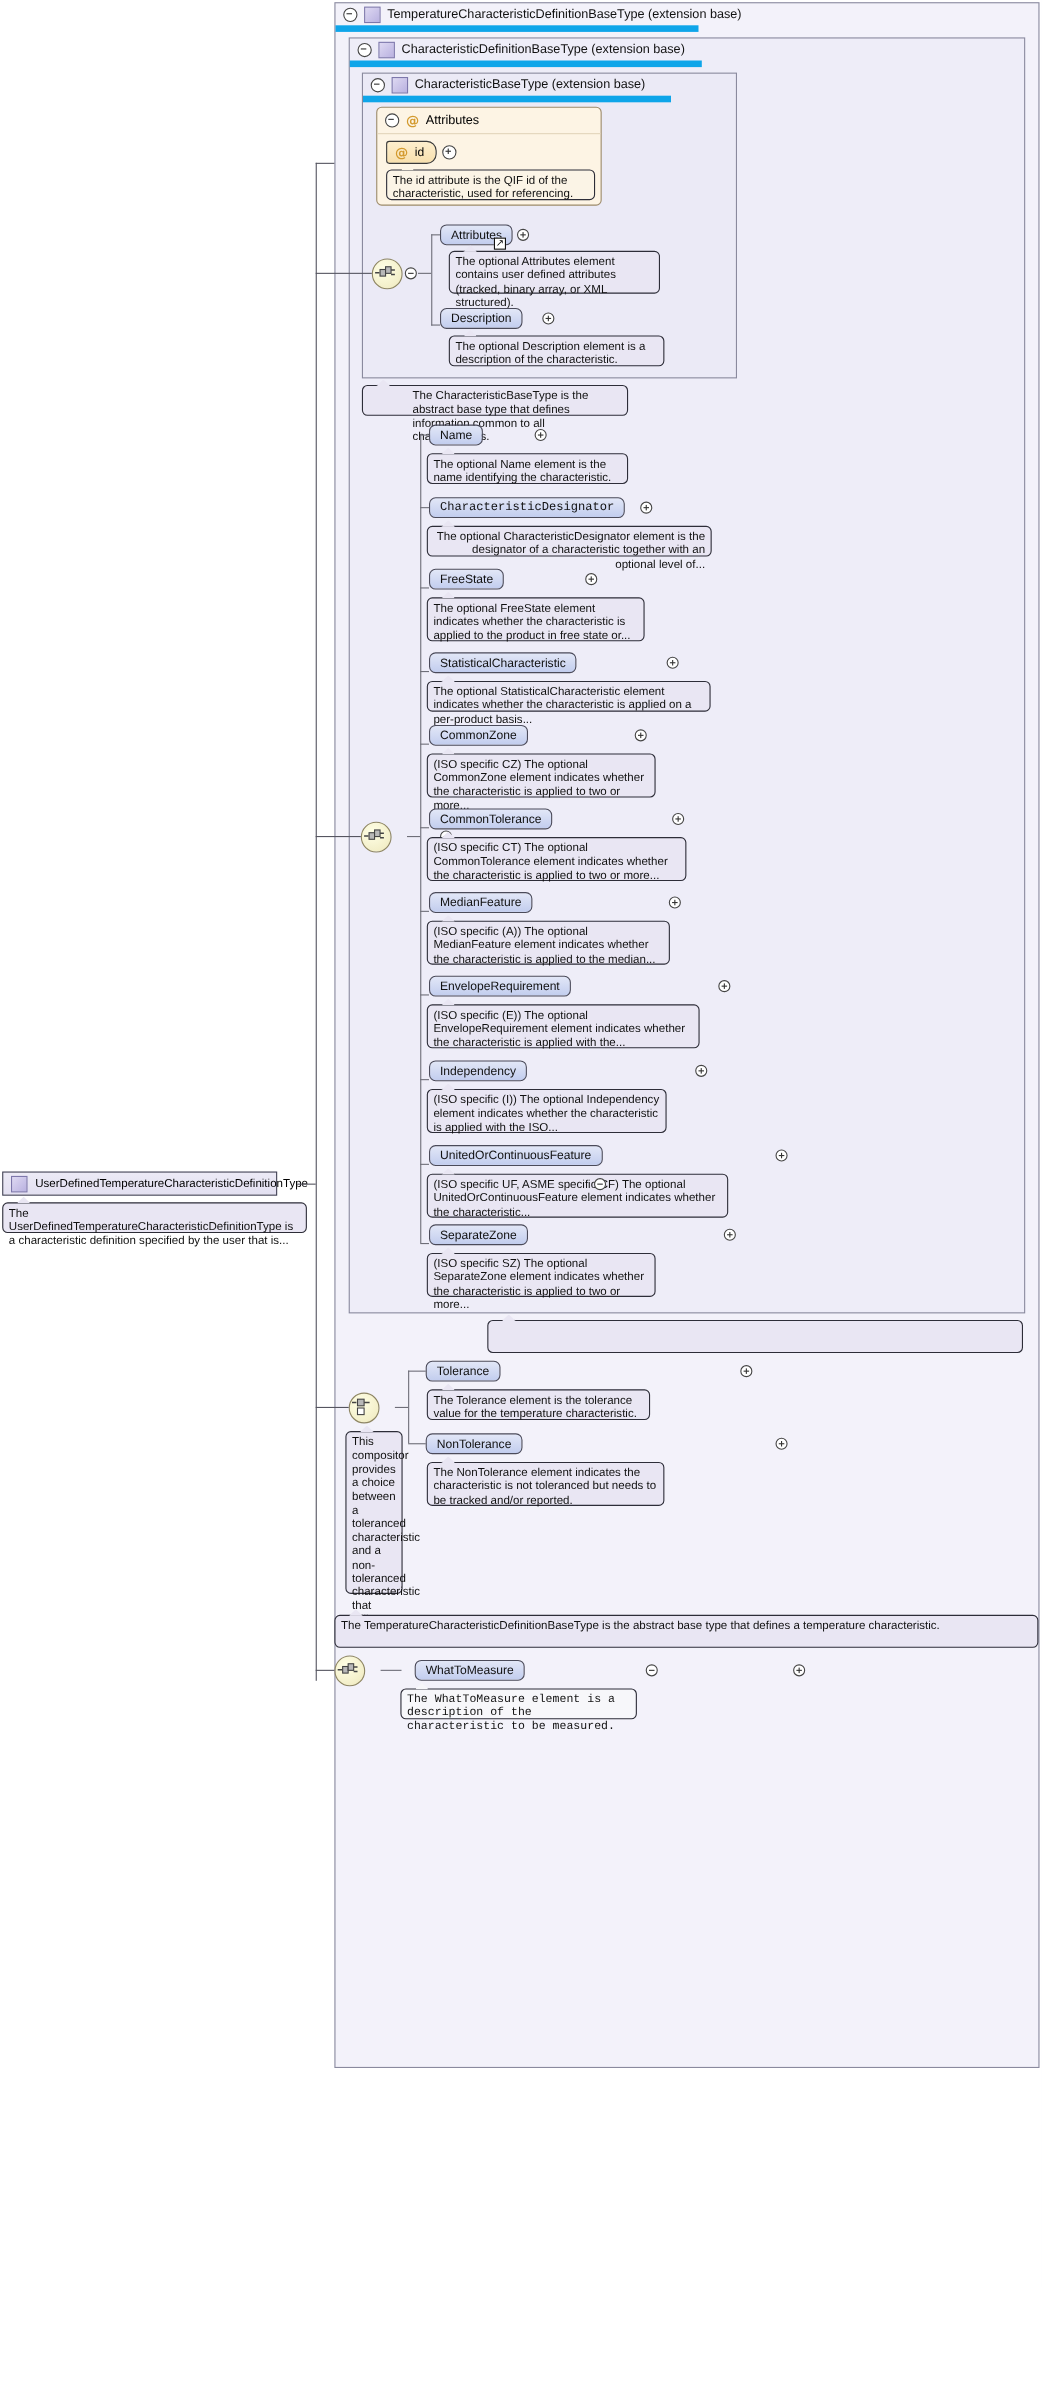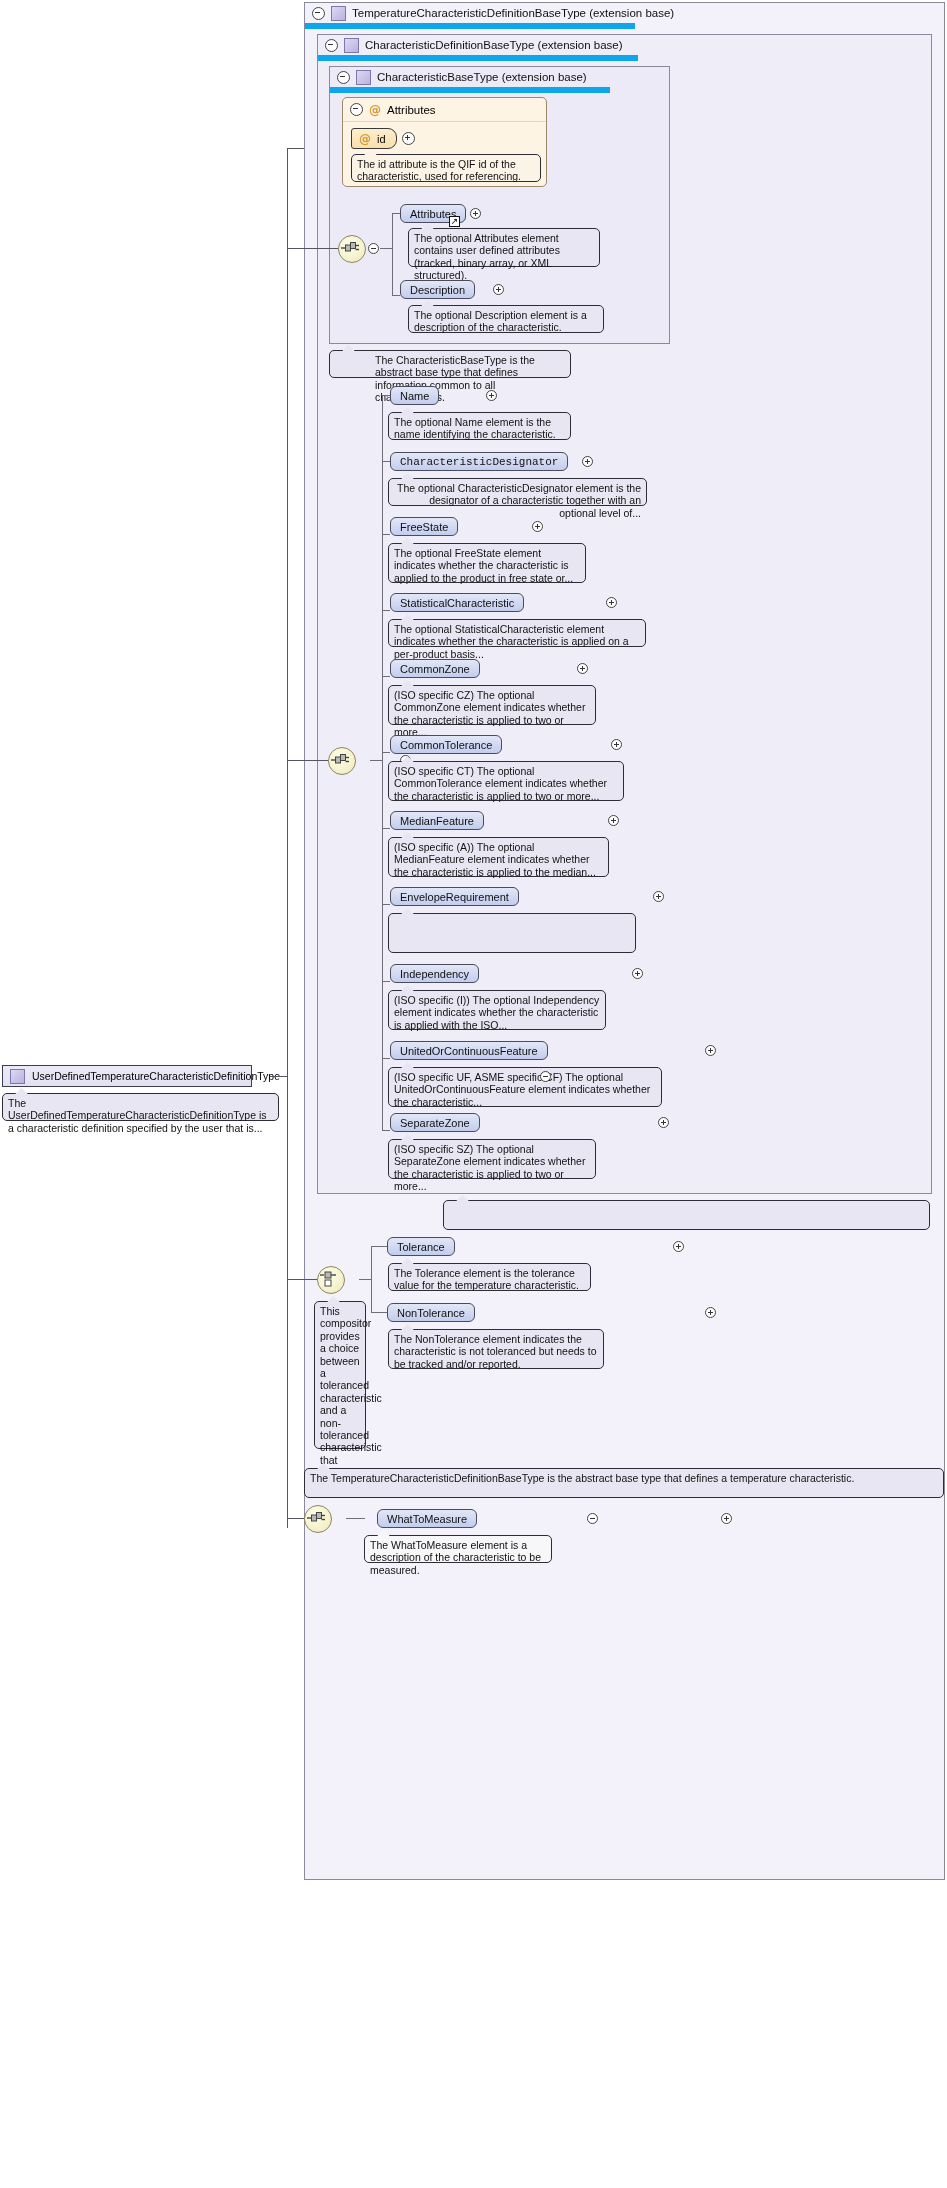--- a/index.html
+++ b/index.html
@@ -337,20 +337,21 @@
 </div>
 
 
 <div class="abs ln lnh" style="left:382px;top:904px;width:8px;"></div>
 <span class="abs elem" style="left:390px;top:887px;">
   <span>EnvelopeRequirement</span>
 </span>
 <span class="abs circ plus" style="left:498px;top:891px;"></span>
 <div class="abs anno" style="left:388px;top:913px;width:248px;height:40px;">
   <div class="notch"></div>
+  <span>(ISO specific (E)) The optional EnvelopeRequirement element indicates whether the characteristic is applied with the...</span>
 </div>
 
 
 <div class="abs ln lnh" style="left:382px;top:981px;width:8px;"></div>
 <span class="abs elem" style="left:390px;top:964px;">
   <span>Independency</span>
 </span>
 <span class="abs circ plus" style="left:463px;top:968px;"></span>
 <div class="abs anno" style="left:388px;top:990px;width:218px;height:40px;">
   <div class="notch"></div>
@@ -439,21 +440,21 @@
     <line x1="16.5" y1="13.5" x2="20" y2="13.5" stroke="#444" stroke-width="1.4"></line>
   </svg>
 </div>
 <span class="abs circ" style="left:334px;top:1513px;"></span>
 <div class="abs ln lnh" style="left:346px;top:1518px;width:19px;"></div>
 
 <span class="abs elem" style="left:353px;top:1509px;margin-left:24px;">
   <span>WhatToMeasure</span>
 </span>
 <span class="abs circ plus" style="left:454px;top:1513px;"></span>
-<div class="abs anno plain" style="left:364px;top:1535px;width:188px;height:28px;">
+<div class="abs anno plain" style="left:364px;top:1535px;width:215px;height:28px;font-family:Liberation Mono, monospace;">
   <div class="notch"></div>
   <span>The WhatToMeasure element is a description of the characteristic to be measured.</span>
 </div>
 
 
 <div class="abs rootbox" style="left:2px;top:1065px;width:250px;">
   <span class="swatch"></span>
   <span style="font-size:10.5px;">UserDefinedTemperatureCharacteristicDefinitionType</span>
 </div>
 <span class="abs circ" style="left:259px;top:1071px;"></span>

